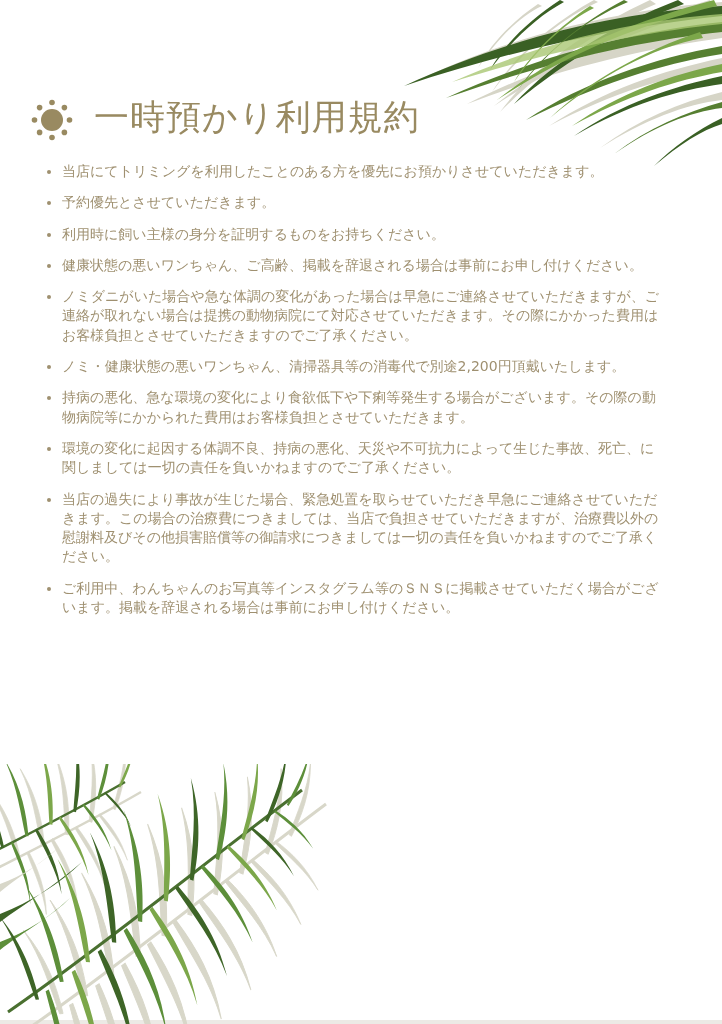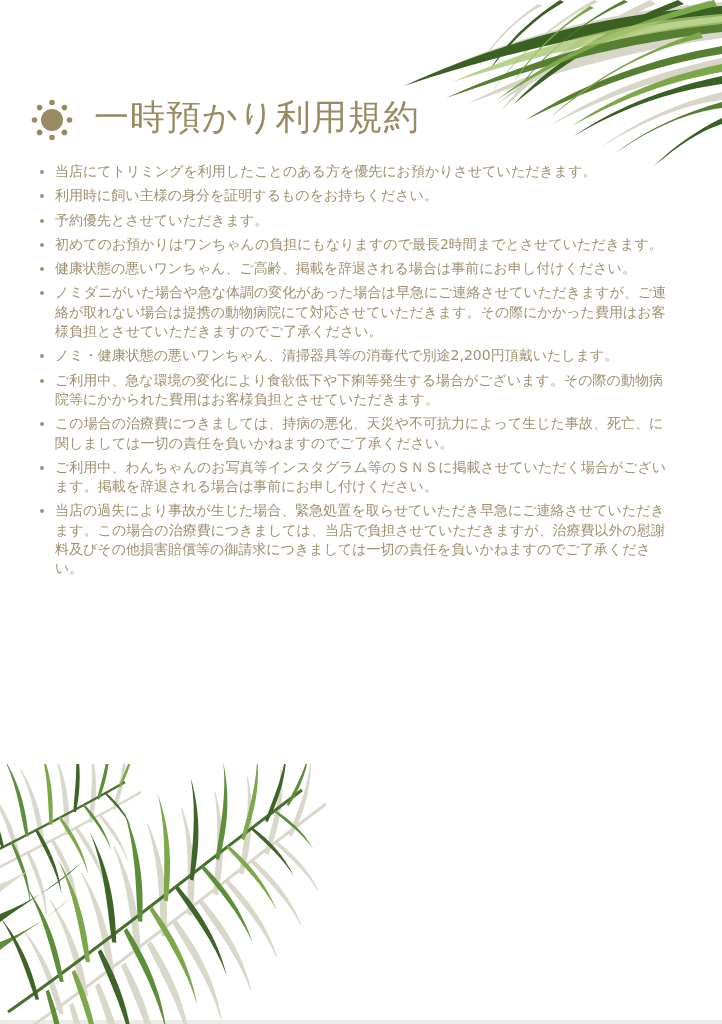--- a/index.html
+++ b/index.html
@@ -39,21 +39,21 @@
     margin: 0; padding: 0; list-style: none;
     width: 650px;
     color: #9f9070;
     font-size: 14px;
     line-height: 19.3px;
     font-weight: 500;
   }
   ul.terms li {
     position: relative;
     padding-left: 20px;
-    margin: 5px;
+    margin: 12px;
   }
   ul.terms li::before {
     content: "";
     position: absolute;
     left: 5px; top: 8px;
     width: 4px; height: 4px;
     border-radius: 50%;
     background: #9f9070;
   }
 </style>
@@ -194,24 +194,23 @@
         <circle cx="9.6" cy="9.6" r="2.8"></circle>
         <circle cx="22" cy="4.5" r="2.8"></circle>
         <circle cx="34.4" cy="9.6" r="2.8"></circle>
       </g>
     </svg>
     <h1>一時預かり利用規約</h1>
   </div>
 
   <ul class="terms">
     <li>当店にてトリミングを利用したことのある方を優先にお預かりさせていただきます。</li>
+    <li>予約優先とさせていただきます。</li>
     <li>利用時に飼い主様の身分を証明するものをお持ちください。</li>
-    <li>予約優先とさせていただきます。</li>
-    <li>初めてのお預かりはワンちゃんの負担にもなりますので最長2時間までとさせていただきます。</li>
     <li>健康状態の悪いワンちゃん、ご高齢、掲載を辞退される場合は事前にお申し付けください。</li>
     <li>ノミダニがいた場合や急な体調の変化があった場合は早急にご連絡させていただきますが、ご連絡が取れない場合は提携の動物病院にて対応させていただきます。その際にかかった費用はお客様負担とさせていただきますのでご了承ください。</li>
     <li>ノミ・健康状態の悪いワンちゃん、清掃器具等の消毒代で別途2,200円頂戴いたします。</li>
-    <li>ご利用中、急な環境の変化により食欲低下や下痢等発生する場合がございます。その際の動物病院等にかかられた費用はお客様負担とさせていただきます。</li>
-    <li>この場合の治療費につきましては、持病の悪化、天災や不可抗力によって生じた事故、死亡、に関しましては一切の責任を負いかねますのでご了承ください。</li>
+    <li>持病の悪化、急な環境の変化により食欲低下や下痢等発生する場合がございます。その際の動物病院等にかかられた費用はお客様負担とさせていただきます。</li>
+    <li>環境の変化に起因する体調不良、持病の悪化、天災や不可抗力によって生じた事故、死亡、に関しましては一切の責任を負いかねますのでご了承ください。</li>
+    <li>当店の過失により事故が生じた場合、緊急処置を取らせていただき早急にご連絡させていただきます。この場合の治療費につきましては、当店で負担させていただきますが、治療費以外の慰謝料及びその他損害賠償等の御請求につきましては一切の責任を負いかねますのでご了承ください。</li>
     <li>ご利用中、わんちゃんのお写真等インスタグラム等のＳＮＳに掲載させていただく場合がございます。掲載を辞退される場合は事前にお申し付けください。</li>
-    <li>当店の過失により事故が生じた場合、緊急処置を取らせていただき早急にご連絡させていただきます。この場合の治療費につきましては、当店で負担させていただきますが、治療費以外の慰謝料及びその他損害賠償等の御請求につきましては一切の責任を負いかねますのでご了承ください。</li>
   </ul>
 </div>
 
 </body></html>

